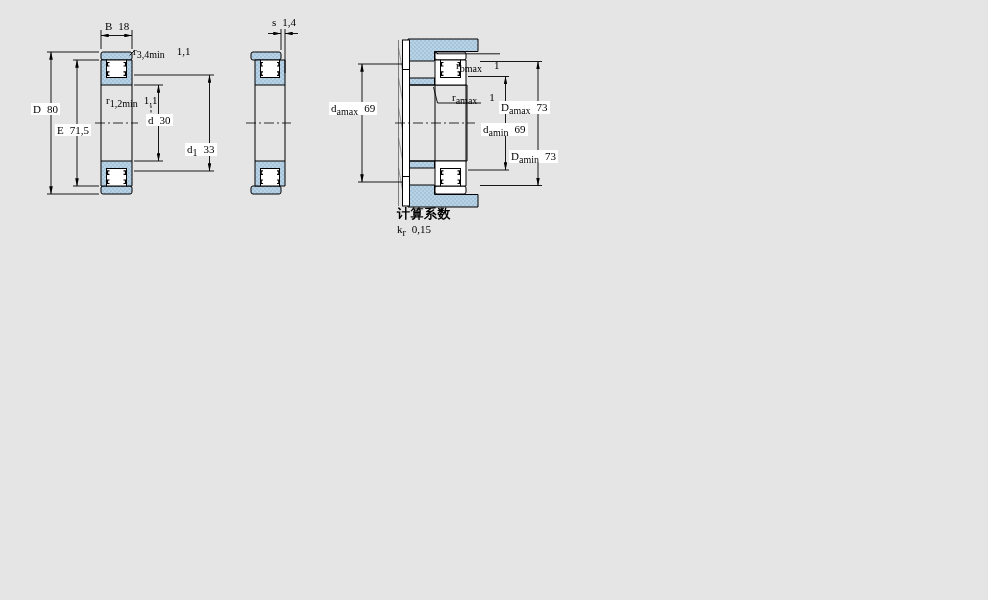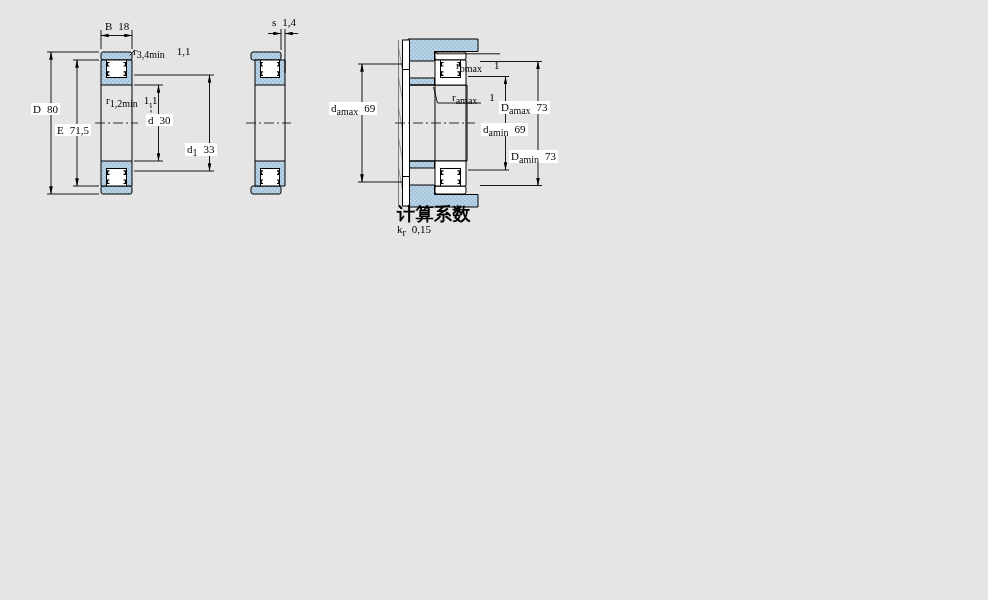--- a/index.html
+++ b/index.html
@@ -4,21 +4,21 @@
 <style>
   html,body{margin:0;padding:0;background:#ffffff;}
   #stage{position:relative;width:988px;height:600px;background:#e5e5e5;overflow:hidden;
          font-family:Liberation Serif, serif;}
   #drawing{position:absolute;left:0;top:0;}
   .dim{position:absolute;font-size:11px;line-height:12px;color:#000;white-space:nowrap;}
   .dim .sub{font-size:10px;position:relative;top:3px;}
   .dim .val{margin-left:6px;}
   .dim .val-far{margin-left:12px;}
   .bg{background:#ffffff;padding:0 2px;}
-  .heading{font-weight:bold;font-size:18px;letter-spacing:0.5px;}
+  .heading{font-weight:bold;font-size:13px;letter-spacing:0.5px;}
 </style>
 </head>
 <body>
 
 <div id="stage">
 
 <svg id="drawing" width="620" height="260" viewBox="0 0 620 260">
   <defs>
     <pattern id="dots" width="4" height="4" patternUnits="userSpaceOnUse">
       <rect width="4" height="4" fill="#b9d2e6"></rect>

